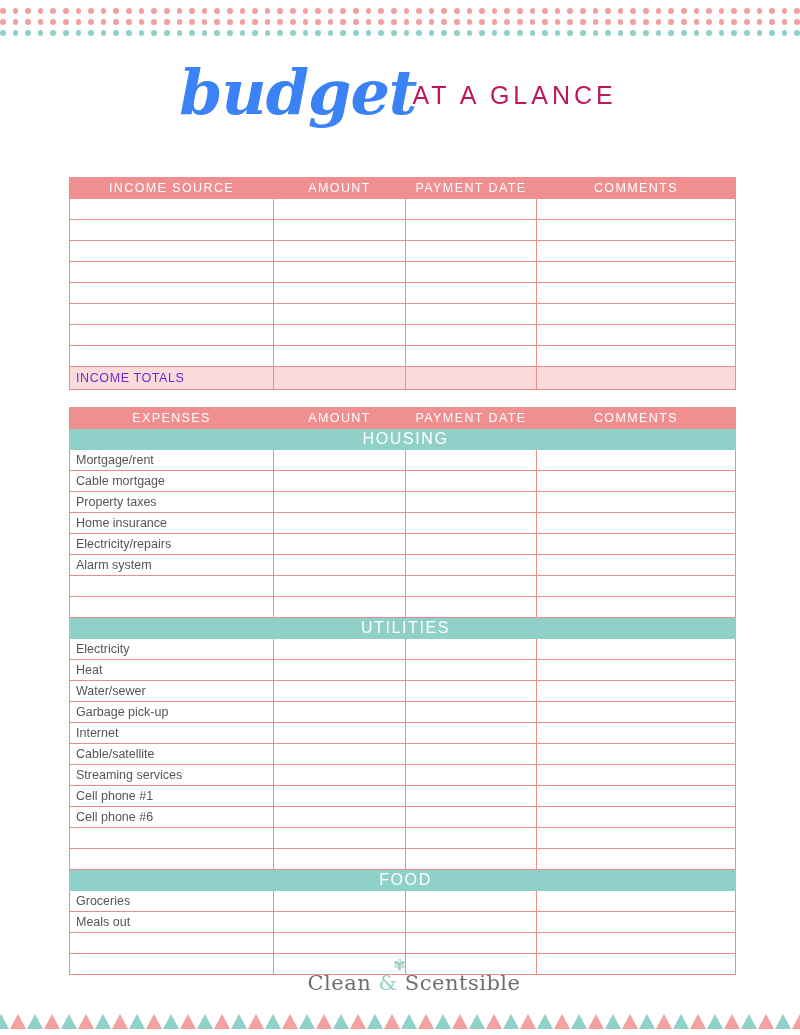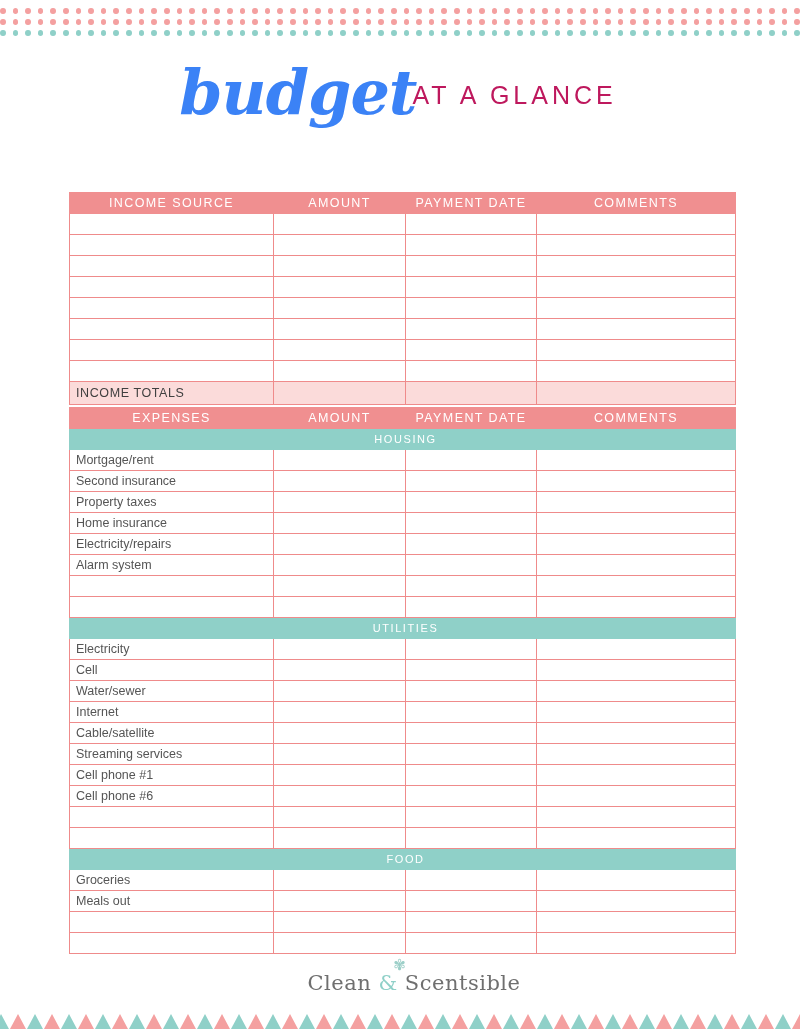--- a/index.html
+++ b/index.html
@@ -119,38 +119,38 @@
     padding: 0 !important;
     border-color: #f08f90 !important;
   }
   .c1 { width: 203px; }
   .c2 { width: 131px; }
   .c3 { width: 130px; }
   .c4 { width: 198px; }
 
   tr.totals td {
     background: #fbdbda;
-    color: #404040;
+    color: #6d28d9;
     font-size: 12.5px;
     letter-spacing: 0.6px;
     height: 22px;
   }
   tr.section td {
     background: #8fd0c8;
     color: #ffffff;
     text-align: center;
     letter-spacing: 1.6px;
-    font-size: 11px;
+    font-size: 16px;
     border-color: #8fd0c8;
     height: 20px;
   }
   td.label { color: #5c5c5c; }
   td.blank { }
 
-  .income-table { top: 192px; }
+  .income-table { top: 177px; }
   .expense-table { top: 407px; }
 
   
   .footer {
     position: absolute;
     left: 0;
     bottom: 40px;
     width: 800px;
     text-align: center;
   }
@@ -460,21 +460,21 @@
         <tr class="section">
           <td colspan="4">HOUSING</td>
         </tr>
         <tr>
           <td class="c1 label">Mortgage/rent</td>
           <td class="c2 blank"></td>
           <td class="c3 blank"></td>
           <td class="c4 blank"></td>
         </tr>
         <tr>
-          <td class="c1 label">Second insurance</td>
+          <td class="c1 label">Cable mortgage</td>
           <td class="c2 blank"></td>
           <td class="c3 blank"></td>
           <td class="c4 blank"></td>
         </tr>
         <tr>
           <td class="c1 label">Property taxes</td>
           <td class="c2 blank"></td>
           <td class="c3 blank"></td>
           <td class="c4 blank"></td>
         </tr>
@@ -511,27 +511,33 @@
         <tr class="section">
           <td colspan="4">UTILITIES</td>
         </tr>
         <tr>
           <td class="c1 label">Electricity</td>
           <td class="c2 blank"></td>
           <td class="c3 blank"></td>
           <td class="c4 blank"></td>
         </tr>
         <tr>
-          <td class="c1 label">Cell</td>
+          <td class="c1 label">Heat</td>
           <td class="c2 blank"></td>
           <td class="c3 blank"></td>
           <td class="c4 blank"></td>
         </tr>
         <tr>
           <td class="c1 label">Water/sewer</td>
+          <td class="c2 blank"></td>
+          <td class="c3 blank"></td>
+          <td class="c4 blank"></td>
+        </tr>
+        <tr>
+          <td class="c1 label">Garbage pick-up</td>
           <td class="c2 blank"></td>
           <td class="c3 blank"></td>
           <td class="c4 blank"></td>
         </tr>
         <tr>
           <td class="c1 label">Internet</td>
           <td class="c2 blank"></td>
           <td class="c3 blank"></td>
           <td class="c4 blank"></td>
         </tr>

